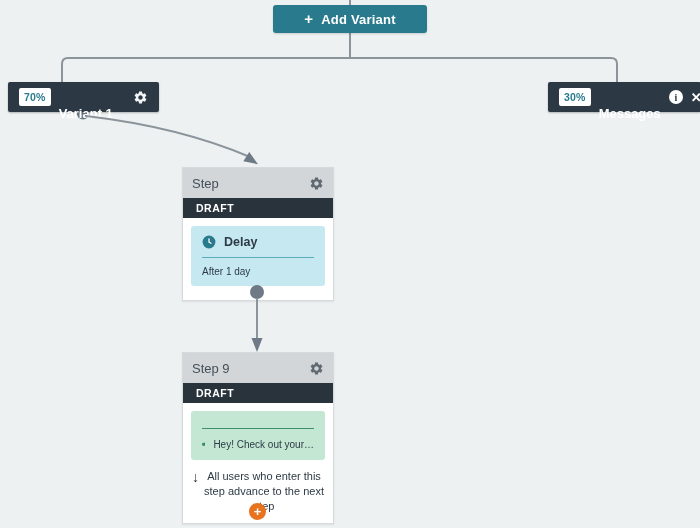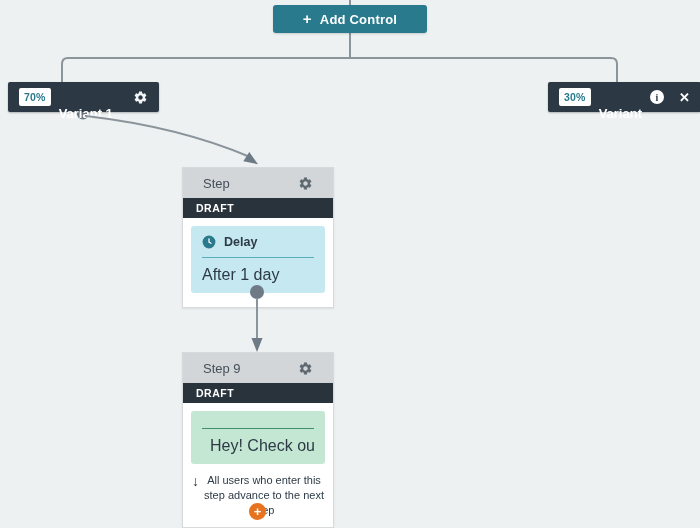--- a/index.html
+++ b/index.html
@@ -52,35 +52,35 @@
   .close-glyph{font-size:13px;font-weight:bold;margin-left:auto;cursor:pointer;}
 
   .card{
     position:absolute;width:152px;z-index:2;background:#fff;
     border:1px solid #d7dadd;box-shadow:0 1px 2px rgba(0,0,0,.08);box-sizing:border-box;
   }
   .card.step{left:182px;top:167px;}
   .card.step1{left:182px;top:352px;}
   .card-header{
     height:30px;background:var(--card-header);display:flex;align-items:center;
-    justify-content:space-between;padding:0 20px;font-size:13px;color:var(--card-header-text);
+    justify-content:space-between;padding:0 9px;font-size:13px;color:var(--card-header-text);
   }
   .status-bar{
     height:20px;background:var(--draft-bg);color:#fff;font-size:10.5px;font-weight:bold;
     letter-spacing:.5px;display:flex;align-items:center;padding:0 13px;
   }
   .card-body{padding:8px 8px 14px;}
   .card.step1 .card-body{padding:8px 8px 9px;}
   .action-box{border-radius:3px;padding:9px 11px;cursor:pointer;}
   .action-box.delay{background:var(--delay-bg);}
   .action-box.messages{background:var(--messages-bg);}
   .action-title{display:flex;align-items:center;gap:8px;font-size:12.5px;font-weight:bold;color:var(--text-dark);}
   .action-divider{border:none;margin:8px 0;border-top:1px solid var(--delay-divider);}
   .messages .action-divider{border-top-color:var(--messages-divider);}
-  .action-detail{font-size:16px;color:var(--text-dark);display:flex;align-items:center;gap:8px;white-space:nowrap;overflow:hidden;}
+  .action-detail{font-size:10px;color:var(--text-dark);display:flex;align-items:center;gap:8px;white-space:nowrap;overflow:hidden;}
   .advance-note{display:flex;gap:5px;margin-top:9px;padding:0 1px;font-size:11px;color:var(--text-dark);}
   .down-arrow{font-size:14px;font-weight:bold;line-height:1;margin-top:1px;flex:0 0 auto;}
   .note-text{text-align:center;line-height:15px;flex:1;}
   .add-step{
     position:absolute;left:249px;top:503px;width:17px;height:17px;z-index:6;
     border-radius:50%;background:var(--orange);color:#fff;border:none;padding:0;
     display:flex;align-items:center;justify-content:center;
     font-size:13px;font-weight:bold;line-height:1;cursor:pointer;font-family:inherit;
   }
 </style>
@@ -98,36 +98,36 @@
   <svg class="connectors over" width="700" height="528">
     <path class="cline" d="M86 116 Q180 127 250 157"></path>
     <polygon class="carrow" points="-8,-5.5 -8,5.5 6,0" transform="translate(253,161) rotate(33)"></polygon>
     <circle class="cdot" cx="257" cy="292" r="7"></circle>
     <path class="cline" d="M257 298 V344"></path>
     <polygon class="carrow" points="-8,-5.5 -8,5.5 6,0" transform="translate(257,346) rotate(90)"></polygon>
   </svg>
 
   <button class="add-variant">
     <span class="plus-glyph">+</span>
-    <span>Add Control</span>
+    <span>Add Variant</span>
   </button>
 
   <div class="node variant">
     <span class="pct">70%</span>
     <span class="nlabel">Variant 1</span>
     <span class="gear light">
       <svg width="15" height="15" viewBox="0 0 24 24" fill="currentColor" aria-hidden="true">
           <path d="M19.14 12.94c.04-.3.06-.61.06-.94s-.02-.64-.07-.94l2.03-1.58c.18-.14.23-.41.12-.61l-1.92-3.32c-.12-.22-.37-.29-.59-.22l-2.39.96c-.5-.38-1.03-.7-1.62-.94l-.36-2.54c-.04-.24-.24-.41-.48-.41h-3.84c-.24 0-.43.17-.47.41l-.36 2.54c-.59.24-1.13.57-1.62.94l-2.39-.96c-.22-.08-.47 0-.59.22L2.74 8.87c-.12.21-.08.47.12.61l2.03 1.58c-.05.3-.09.63-.09.94s.02.64.07.94l-2.03 1.58c-.18.14-.23.41-.12.61l1.92 3.32c.12.22.37.29.59.22l2.39-.96c.5.38 1.03.7 1.62.94l.36 2.54c.05.24.24.41.48.41h3.84c.24 0 .44-.17.47-.41l.36-2.54c.59-.24 1.13-.56 1.62-.94l2.39.96c.22.08.47 0 .59-.22l1.92-3.32c.12-.22.07-.47-.12-.61l-2.01-1.58zM12 15.6c-1.98 0-3.6-1.62-3.6-3.6s1.62-3.6 3.6-3.6 3.6 1.62 3.6 3.6-1.62 3.6-3.6 3.6z"></path>
         </svg>
     </span>
   </div>
 
   <div class="node control">
     <span class="pct">30%</span>
-    <span class="nlabel">Variant</span>
+    <span class="nlabel">Messages</span>
     <span class="info-badge">i</span>
     <span class="close-glyph">✕</span>
   </div>
 
   <div class="card step">
     <div class="card-header">
       <span>Step</span>
       <span class="gear dark">
         <svg width="15" height="15" viewBox="0 0 24 24" fill="currentColor" aria-hidden="true">
             <path d="M19.14 12.94c.04-.3.06-.61.06-.94s-.02-.64-.07-.94l2.03-1.58c.18-.14.23-.41.12-.61l-1.92-3.32c-.12-.22-.37-.29-.59-.22l-2.39.96c-.5-.38-1.03-.7-1.62-.94l-.36-2.54c-.04-.24-.24-.41-.48-.41h-3.84c-.24 0-.43.17-.47.41l-.36 2.54c-.59.24-1.13.57-1.62.94l-2.39-.96c-.22-.08-.47 0-.59.22L2.74 8.87c-.12.21-.08.47.12.61l2.03 1.58c-.05.3-.09.63-.09.94s.02.64.07.94l-2.03 1.58c-.18.14-.23.41-.12.61l1.92 3.32c.12.22.37.29.59.22l2.39-.96c.5.38 1.03.7 1.62.94l.36 2.54c.05.24.24.41.48.41h3.84c.24 0 .44-.17.47-.41l.36-2.54c.59-.24 1.13-.56 1.62-.94l2.39.96c.22.08.47 0 .59-.22l1.92-3.32c.12-.22.07-.47-.12-.61l-2.01-1.58zM12 15.6c-1.98 0-3.6-1.62-3.6-3.6s1.62-3.6 3.6-3.6 3.6 1.62 3.6 3.6-1.62 3.6-3.6 3.6z"></path>

